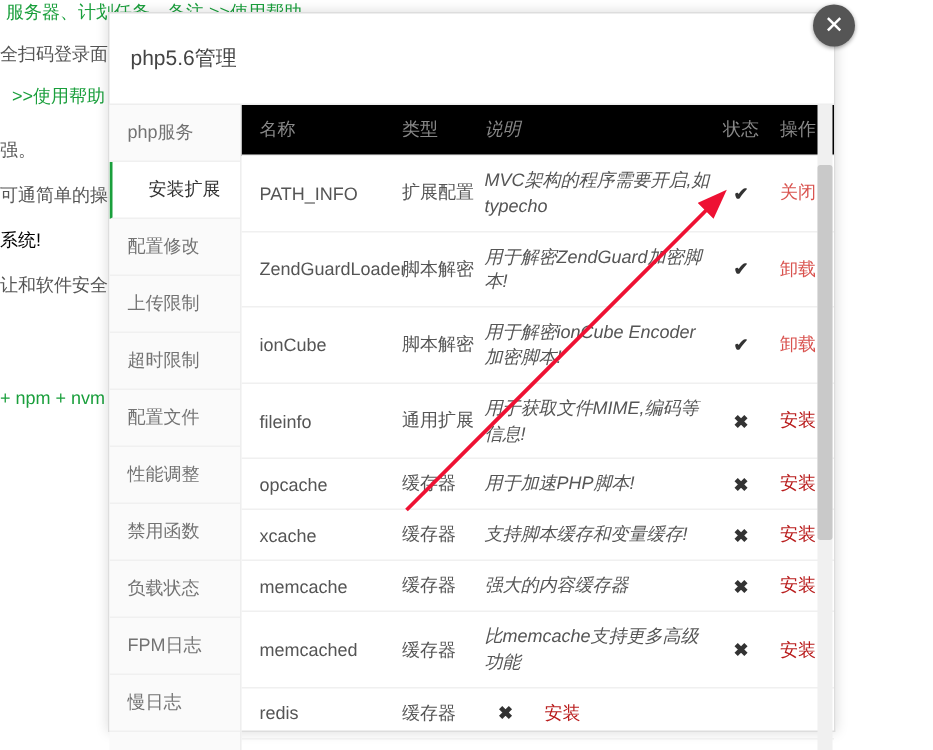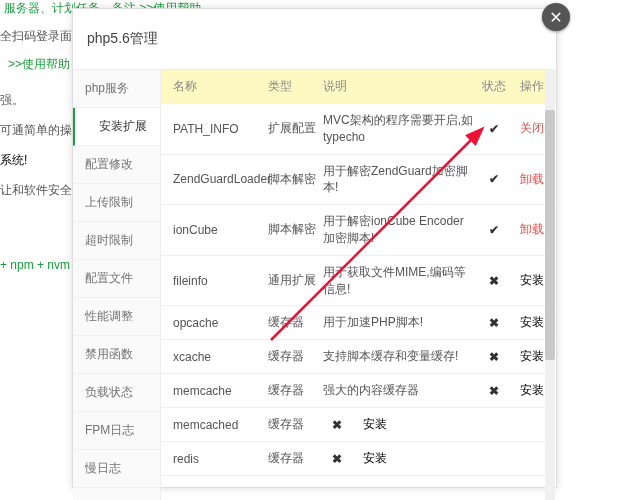--- a/index.html
+++ b/index.html
@@ -8,28 +8,28 @@
   .bg .green { color:#1a9f3c; font-size:12px; position:absolute; }
   .modal-wrap { position:absolute; left:72px; top:8px; width:485px; height:480px; background:#fff; border:1px solid #ddd; box-shadow:0 0 8px rgba(0,0,0,.15); }
   .close-btn { position:absolute; right:-14px; top:-6px; width:28px; height:28px; border-radius:50%; background:#555; color:#fff; display:flex; align-items:center; justify-content:center; font-size:16px; cursor:pointer; box-shadow:0 1px 3px rgba(0,0,0,.4);}
   .modal-title { padding:21px 14px; font-size:14px; color:#444; border-bottom:1px solid #eee;}
   .modal-body { display:flex; height:calc(100% - 40px); }
   .side { width:88px; border-right:1px solid #eee; background:#fafafa; overflow:hidden;}
   .side-item { padding:10px 12px; font-size:12px; color:#737373; cursor:pointer; border-bottom:1px solid #f0f0f0;}
   .side-item.active { background:#fff; color:#333; border-left:2px solid #1a9f3c; padding-left:24px;}
   .main { flex:1; display:flex; flex-direction:column; position:relative; overflow:hidden;}
   .thead, .row { display:flex; align-items:center; padding:8px 12px; font-size:12px; border-bottom:1px solid #f0f0f0;}
-  .thead { color:#888; background:#fef9c3;}
-  .c-name{ width:95px; } .c-type{ width:55px;} .c-desc{ flex:1; padding-right:6px;} .c-st{ width:28px; text-align:center;} .c-op{ width:36px; text-align:right;}
+  .thead { color:#888; background:#000000;}
+  .c-name{ width:95px; } .c-type{ width:55px;} .c-desc{ flex:1; padding-right:6px;font-style:italic;} .c-st{ width:28px; text-align:center;} .c-op{ width:36px; text-align:right;}
   .row .c-desc{ color:#555; line-height:1.4;}
   .status-on::before{ content:"✔"; color:#333; font-weight:bold;}
   .status-off::before{ content:"✖"; color:#333; font-weight:bold;}
   .op-link{ cursor:pointer;}
   .op-red{ color:#d9534f;font-family:Liberation Mono, monospace;}
-  .op-green{ color:#000000;margin-top:16px;}
+  .op-green{ color:#b91c1c;margin-top:16px;}
   .arrow{ position:absolute; pointer-events:none; z-index:5;}
   .scroll-track{ position:absolute; right:1px; top:0; bottom:0; width:10px; background:#f0f0f0;}
   .scroll-thumb{ position:absolute; right:1px; top:40px; width:10px; height:250px; background:#c9c9c9; border-radius:2px;}
 </style>
 </head>
 <body>
 
 <div class="bg">
   <span class="green" style="left:4px; top:0;">服务器、计划任务、备注  &gt;&gt;使用帮助</span>
   <span class="green" style="left:0; top:28px; color:#555">全扫码登录面板</span>
@@ -115,20 +115,21 @@
           <div class="row">
             <div class="c-name">memcache</div>
             <div class="c-type">缓存器</div>
             <div class="c-desc">强大的内容缓存器</div>
             <div class="c-st status-off"></div>
             <div class="c-op"><span class="op-link op-green">安装</span></div>
           </div>
           <div class="row">
             <div class="c-name">memcached</div>
             <div class="c-type">缓存器</div>
+            <div class="c-desc">比memcache支持更多高级功能</div>
             <div class="c-st status-off"></div>
             <div class="c-op"><span class="op-link op-green">安装</span></div>
           </div>
           <div class="row">
             <div class="c-name">redis</div>
             <div class="c-type">缓存器</div>
             <div class="c-st status-off"></div>
             <div class="c-op"><span class="op-link op-green">安装</span></div>
           </div>
         </div>

